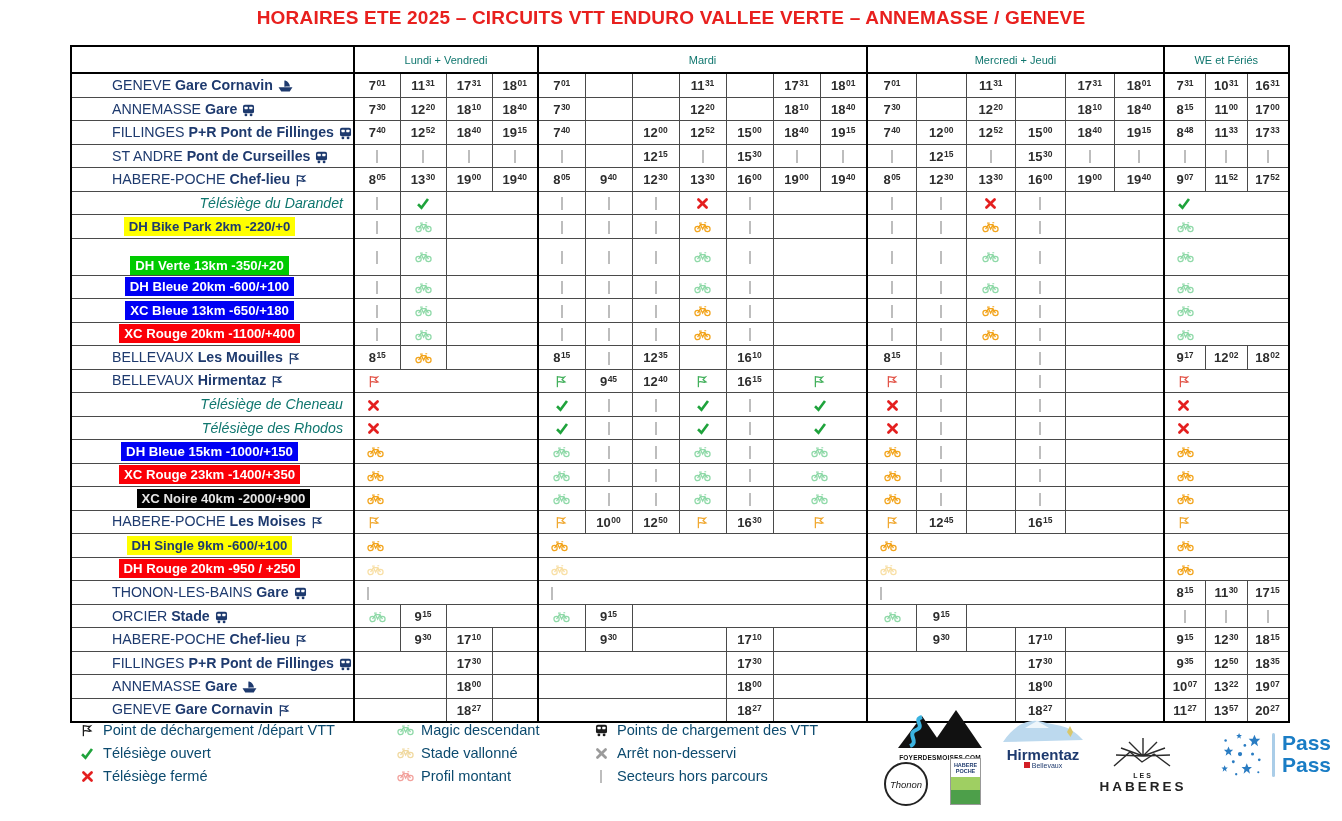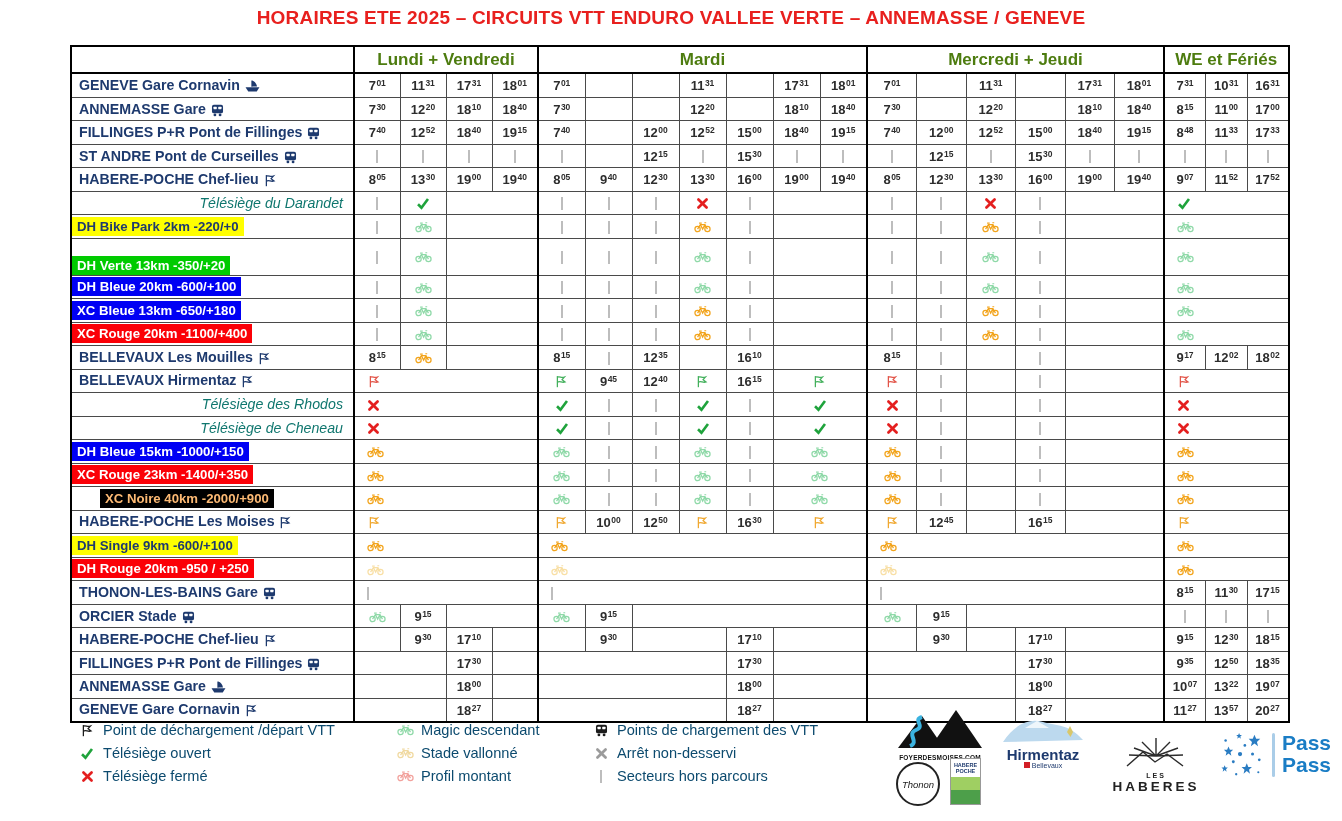--- a/index.html
+++ b/index.html
@@ -12,34 +12,34 @@
     color:#e8201e;font-weight:bold;font-size:19px;letter-spacing:.2px;
   }
   table{
     position:absolute;left:70px;top:45px;border-collapse:collapse;
     table-layout:fixed;border:2.5px solid #000;background:#fff;
   }
   th,td{
     border:1px solid #4a4a4a;height:22.5px;padding:0;text-align:center;
     vertical-align:middle;white-space:nowrap;overflow:hidden;background:#fff;
   }
-  thead th{border-bottom:2.5px solid #000;font-weight:bold;font-size:17px;color:#4d7c0f;height:25px;}
+  thead th{border-bottom:2.5px solid #000;font-weight:normal;font-size:11px;color:#0f766e;height:25px;}
   .corner{border-right:2.5px solid #000;}
   .sec-l{border-left:2.5px solid #000 !important;}
   .lbl{border-right:2.5px solid #000;}
   .lbl-station{text-align:left;padding-left:7px;font-size:14.2px;color:#1e3a6e;}
-  .lbl-station b{font-weight:bold;}
+  .lbl-station b{font-weight:normal;margin-left:33px;}
   .lbl-lift{font-style:italic;text-align:right;padding-right:10px;font-size:14.2px;color:#0f766e;font-weight:500;}
-  .lbl-chip{text-align:left;padding-right:6px;}
+  .lbl-chip{text-align:center;padding-right:6px;}
   .chip{display:inline-block;padding:1px 5px;font-weight:bold;font-size:13.2px;line-height:17px;}
   .chip-yellow{background:#ffff00;color:#1e3a6e;}
   .chip-green{background:#00cb00;color:#fff;margin-top:17px;}
   .chip-blue{background:#0000f4;color:#fff;}
   .chip-red{background:#fb0007;color:#fff;}
-  .chip-black{background:#000;color:#fdba74;margin-left:28px;}
+  .chip-black{background:#000;color:#e5e5e5;margin-left:28px;}
   .hh{font-size:13px;font-weight:bold;color:#2d2d2d;}
   .mm{font-size:8.5px;font-weight:bold;color:#2d2d2d;position:relative;top:-4px;margin-left:.5px;}
   .al{text-align:left;padding-left:12px;}
   .sepbar{display:inline-block;width:2px;height:13px;background:#bdbdbd;vertical-align:middle;}
   td svg,th svg{vertical-align:middle;}
   
   .legend{position:absolute;left:78px;top:722px;display:flex;font-size:14.6px;color:#0c4a6e;}
   .lcol{display:flex;flex-direction:column;gap:7px;}
   .lcol1{width:318px;}
   .lcol2{width:196px;}
@@ -581,21 +581,21 @@
         <td class=""><span class="sepbar"></span></td>
         <td colspan="2" class=""></td>
         <td colspan="3" class="sec-l al"><svg width="15" height="15" viewBox="0 0 20 20">
             <g fill="none" stroke="#e25549" stroke-width="1.7">
               <path d="M4.5 2.8 L4.5 17.6"></path>
               <path d="M4.5 4.2 C7.5 2.6 9.5 5.6 13.8 4.2 L10.8 7.6 L14.8 10.6 C10.5 12.2 8 9 4.5 10.8"></path>
             </g>
           </svg></td>
       </tr>
       <tr>
-        <th class="lbl lbl-lift">Télésiège des Rhodos</th>
+        <th class="lbl lbl-lift">Télésiège de Cheneau</th>
         <td colspan="4" class="sec-l al"><svg width="13" height="13" viewBox="0 0 16 16">
             <g stroke="#e41f1f" stroke-width="3.3" stroke-linecap="round">
               <path d="M3 3 L13 13"></path>
               <path d="M13 3 L3 13"></path>
             </g>
           </svg></td>
         <td class="sec-l"><svg width="14" height="13" viewBox="0 0 18 17">
             <path d="M2.5 9.5 L7 14 L15.5 2.5" fill="none" stroke="#1fa33c" stroke-width="3.4"></path>
           </svg></td>
         <td class=""><span class="sepbar"></span></td>
@@ -618,21 +618,21 @@
         <td class=""><span class="sepbar"></span></td>
         <td colspan="2" class=""></td>
         <td colspan="3" class="sec-l al"><svg width="13" height="13" viewBox="0 0 16 16">
             <g stroke="#e41f1f" stroke-width="3.3" stroke-linecap="round">
               <path d="M3 3 L13 13"></path>
               <path d="M13 3 L3 13"></path>
             </g>
           </svg></td>
       </tr>
       <tr>
-        <th class="lbl lbl-lift">Télésiège de Cheneau</th>
+        <th class="lbl lbl-lift">Télésiège des Rhodos</th>
         <td colspan="4" class="sec-l al"><svg width="13" height="13" viewBox="0 0 16 16">
             <g stroke="#e41f1f" stroke-width="3.3" stroke-linecap="round">
               <path d="M3 3 L13 13"></path>
               <path d="M13 3 L3 13"></path>
             </g>
           </svg></td>
         <td class="sec-l"><svg width="14" height="13" viewBox="0 0 18 17">
             <path d="M2.5 9.5 L7 14 L15.5 2.5" fill="none" stroke="#1fa33c" stroke-width="3.4"></path>
           </svg></td>
         <td class=""><span class="sepbar"></span></td>
@@ -1210,36 +1210,36 @@
 
 <div class="logos">
   <div class="lg" style="left:10px;top:2px;width:100px;text-align:center;">
     <svg width="88" height="42" viewBox="0 0 88 42">
       <polygon points="2,40 26,8 48,40" fill="#111"></polygon>
       <polygon points="34,40 60,2 86,40" fill="#111"></polygon>
       <path d="M14 38 C24 34 10 26 20 22 C30 18 16 12 26 9" fill="none" stroke="#3bb3e0" stroke-width="4"></path>
     </svg>
     <div class="foyer-txt">FOYERDESMOISES.COM</div>
   </div>
-  <div class="lg thonon" style="left:16px;top:56px;">
+  <div class="lg thonon" style="left:4px;top:56px;">
     <span>Thonon</span>
   </div>
   <div class="lg hpbadge" style="left:70px;top:52px;">
     <span>HABERE POCHE</span>
   </div>
   <div class="lg" style="left:108px;top:8px;width:110px;text-align:center;">
     <svg width="96" height="30" viewBox="0 0 96 30">
       <path d="M8 28 C20 10 34 4 48 8 C62 12 74 10 88 26 Z" fill="#bcd9ee"></path>
       <path d="M30 14 L42 7 L54 14 Z" fill="#eef6fb"></path>
       <path d="M72 18 l3 -6 l3 6 l-2.5 5 Z" fill="#d9c76a"></path>
     </svg>
     <div class="hirm-name">Hirmentaz</div>
     <div class="hirm-sub"><span class="sav-cross"></span><span>Bellevaux</span></div>
   </div>
-  <div class="lg" style="left:228px;top:28px;width:96px;text-align:center;">
+  <div class="lg" style="left:215px;top:28px;width:96px;text-align:center;">
     <svg width="90" height="34" viewBox="0 0 90 34">
       <g stroke="#2b2b2b" stroke-width="1.4" fill="none">
         <path d="M45 22 L45 4 M45 22 L31 8 M45 22 L59 8 M45 22 L23 14 M45 22 L67 14 M45 22 L18 21 M45 22 L72 21"></path>
         <path d="M16 32 L32 18 L44 28 L56 20 L72 32"></path>
       </g>
     </svg>
     <div class="hab-les">LES</div>
     <div class="hab-name">HABERES</div>
   </div>
   <div class="lg" style="left:336px;top:24px;width:114px;">

